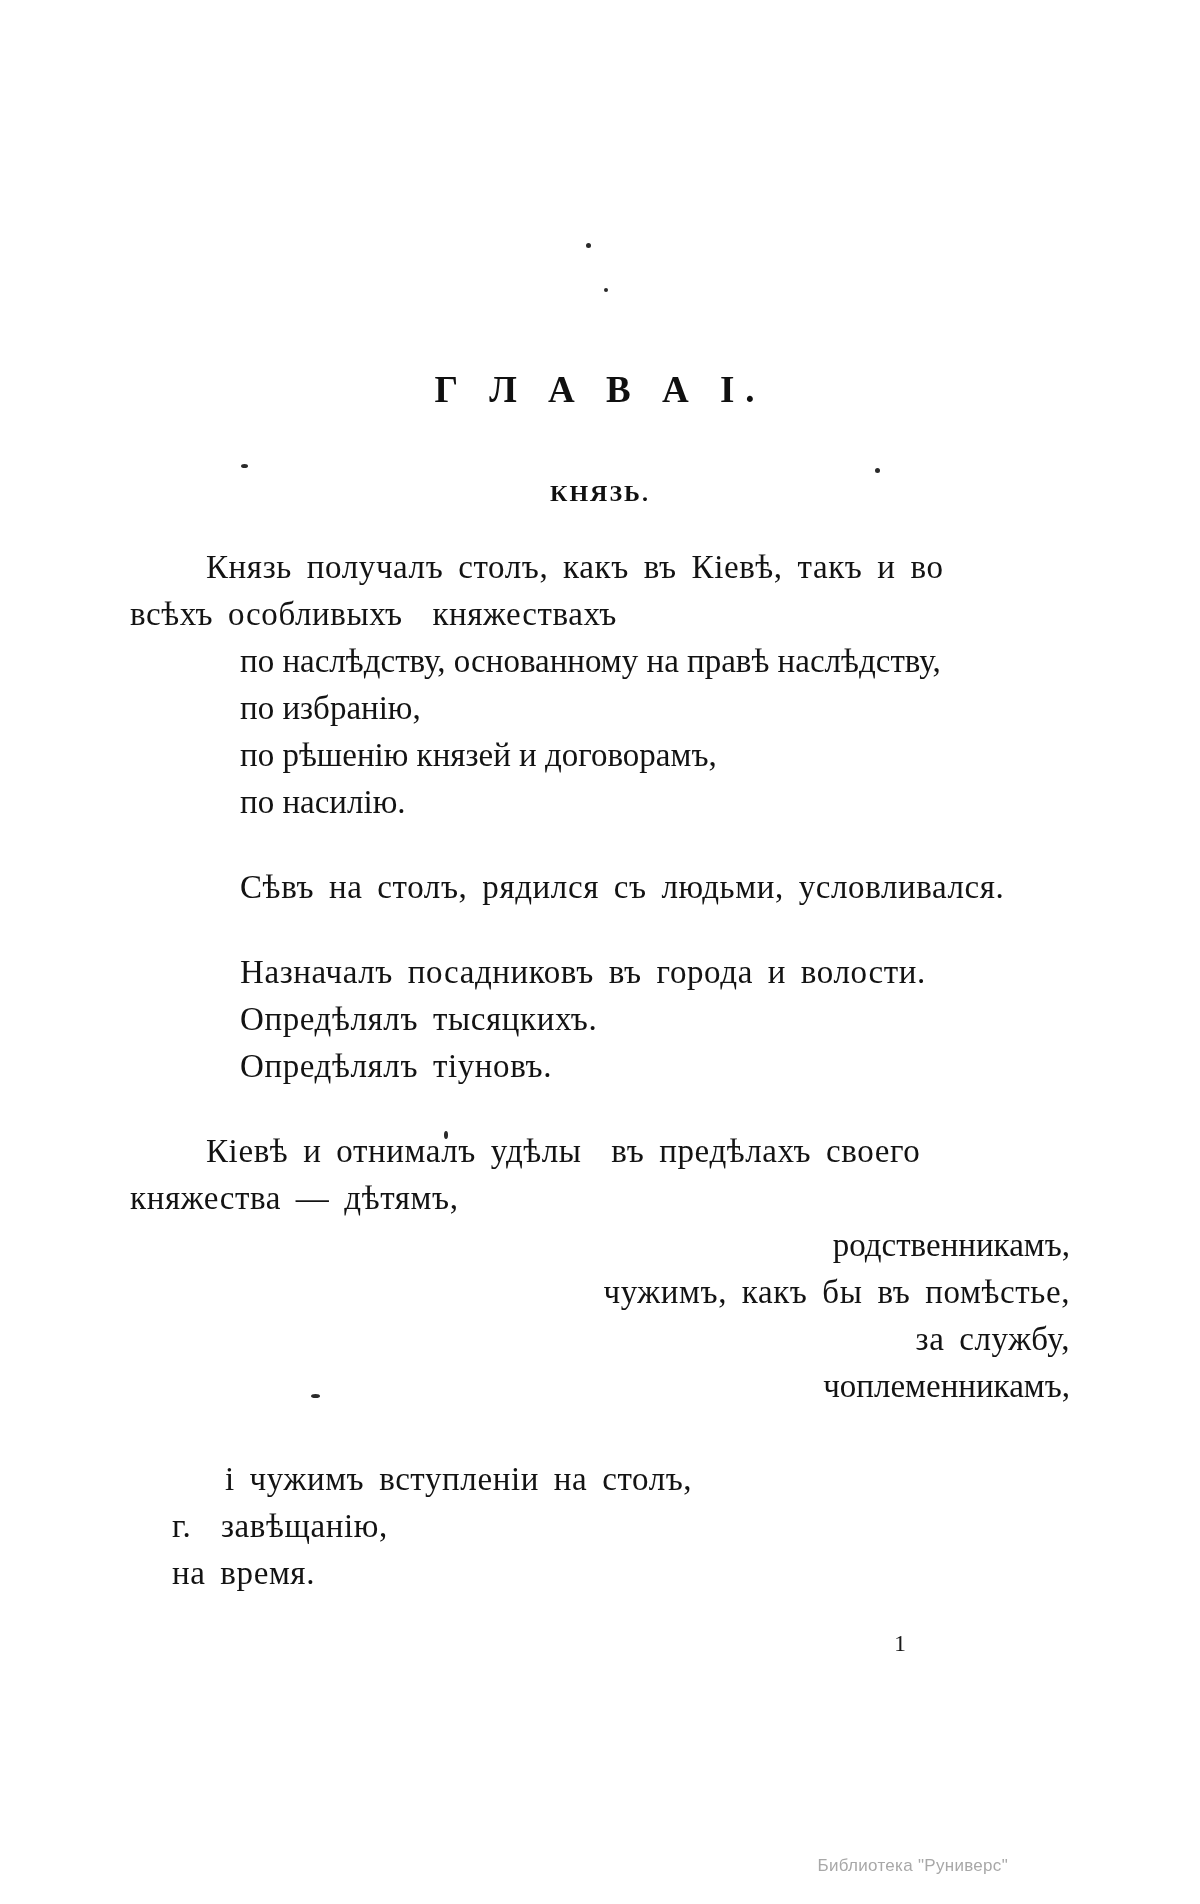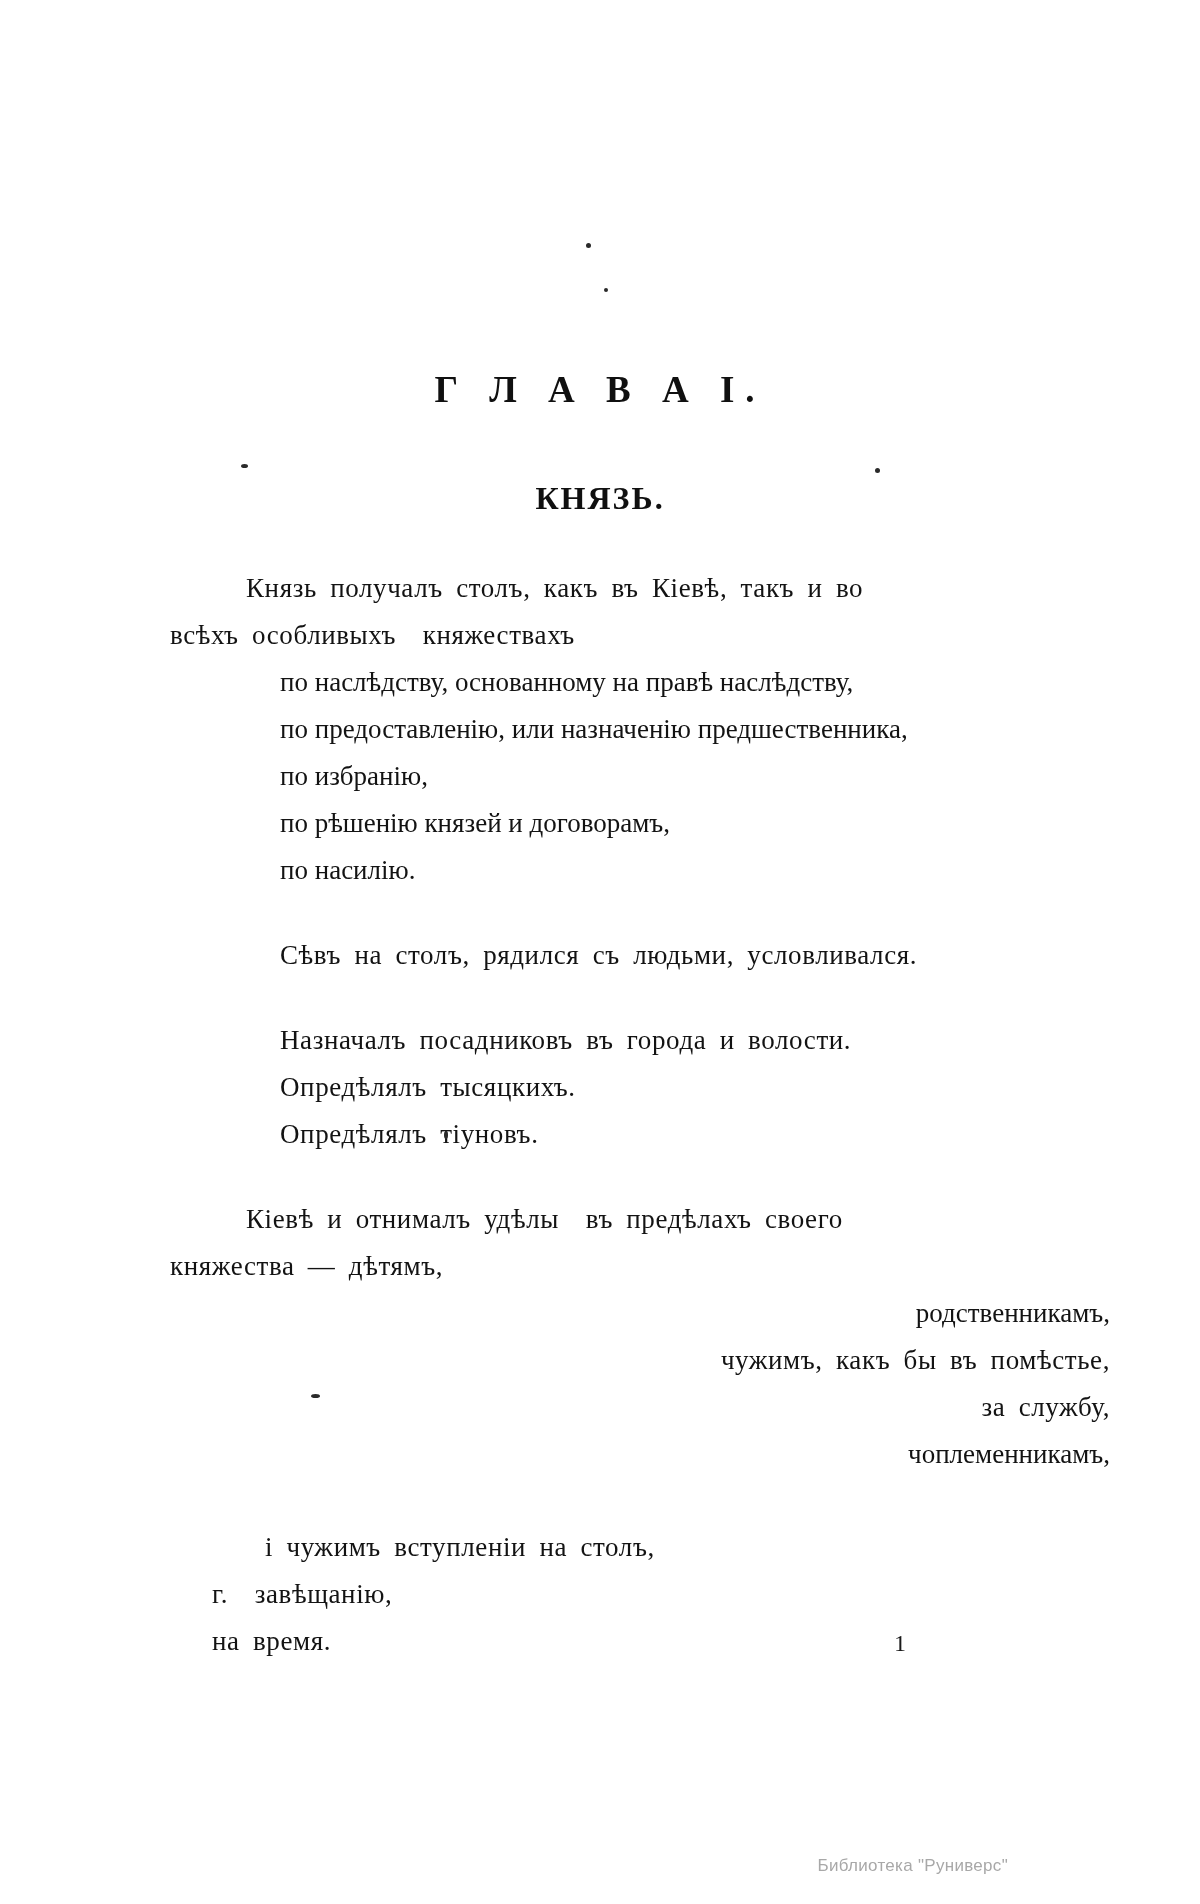--- a/index.html
+++ b/index.html
@@ -53,34 +53,33 @@
   }
 
   .section-title {
     position: absolute;
     left: 0;
     top: 480px;
     width: 1200px;
     text-align: center;
     font-family: "Liberation Serif", serif;
     font-weight: bold;
-    font-size: 32px;
+    font-size: 24px;
     letter-spacing: 2px;
     color: #101010;
   }
 
   .body-text {
     position: absolute;
     left: 130px;
-    top: 565px;
+    top: 544px;
     width: 940px;
-    font-size: 27px;
+    font-size: 33px;
     line-height: 1.0;
     color: #131313;
-    margin-left: 40px;
   }
 
   .para {
     margin: 0 0 12px 0;
   }
 
   .line {
     display: block;
     white-space: pre;
     margin: 0;
@@ -129,21 +128,20 @@
     <div class="chapter-title">Г Л А В А  I.</div>
 
     <div class="section-title">КНЯЗЬ.</div>
 
     <div class="body-text">
 
       <div class="para">
         <span class="line ind-1 spaced-wide">Князь получалъ столъ, какъ въ Кіевѣ, такъ и во</span>
         <span class="line ind-0 spaced-wide">всѣхъ особливыхъ  княжествахъ</span>
         <span class="line ind-5">по наслѣдству, основанному на правѣ наслѣдству,</span>
-        <span class="line ind-5">по предоставленію, или назначенію предшественника,</span>
         <span class="line ind-5">по избранію,</span>
         <span class="line ind-5">по рѣшенію князей и договорамъ,</span>
         <span class="line ind-5">по насилію.</span>
       </div>
 
       <div class="gap-md"></div>
 
       <div class="para">
         <span class="line ind-5 spaced-wide">Сѣвъ на столъ, рядился съ людьми, условливался.</span>
       </div>

